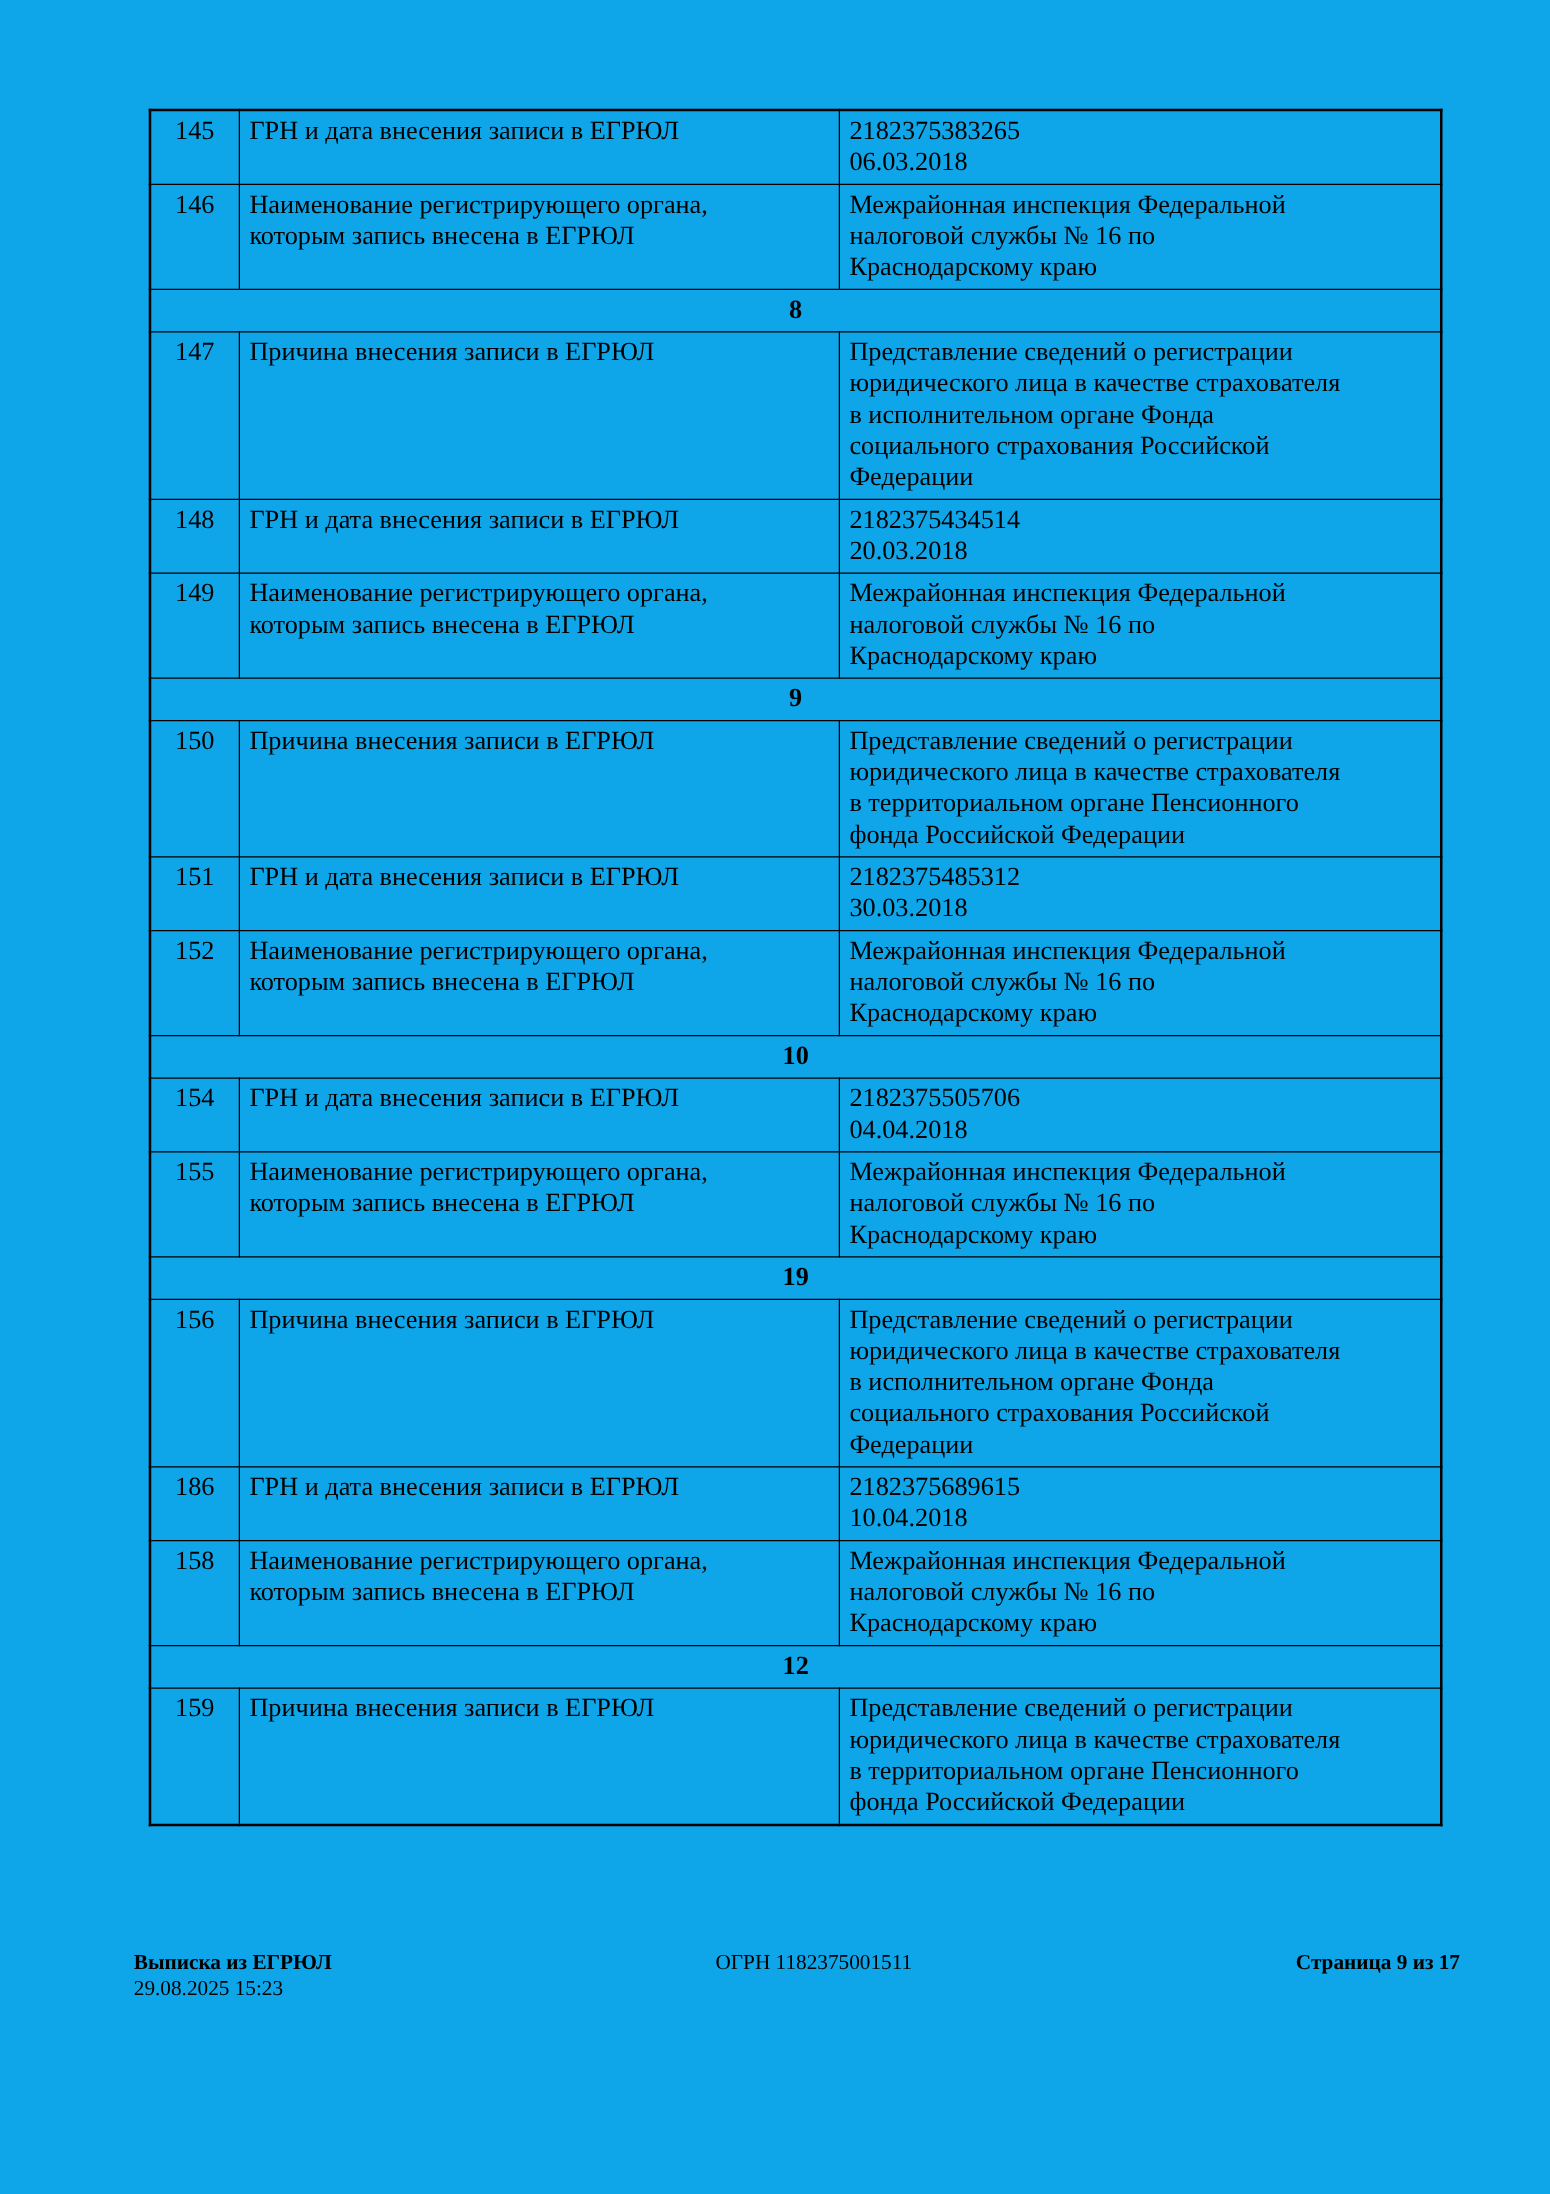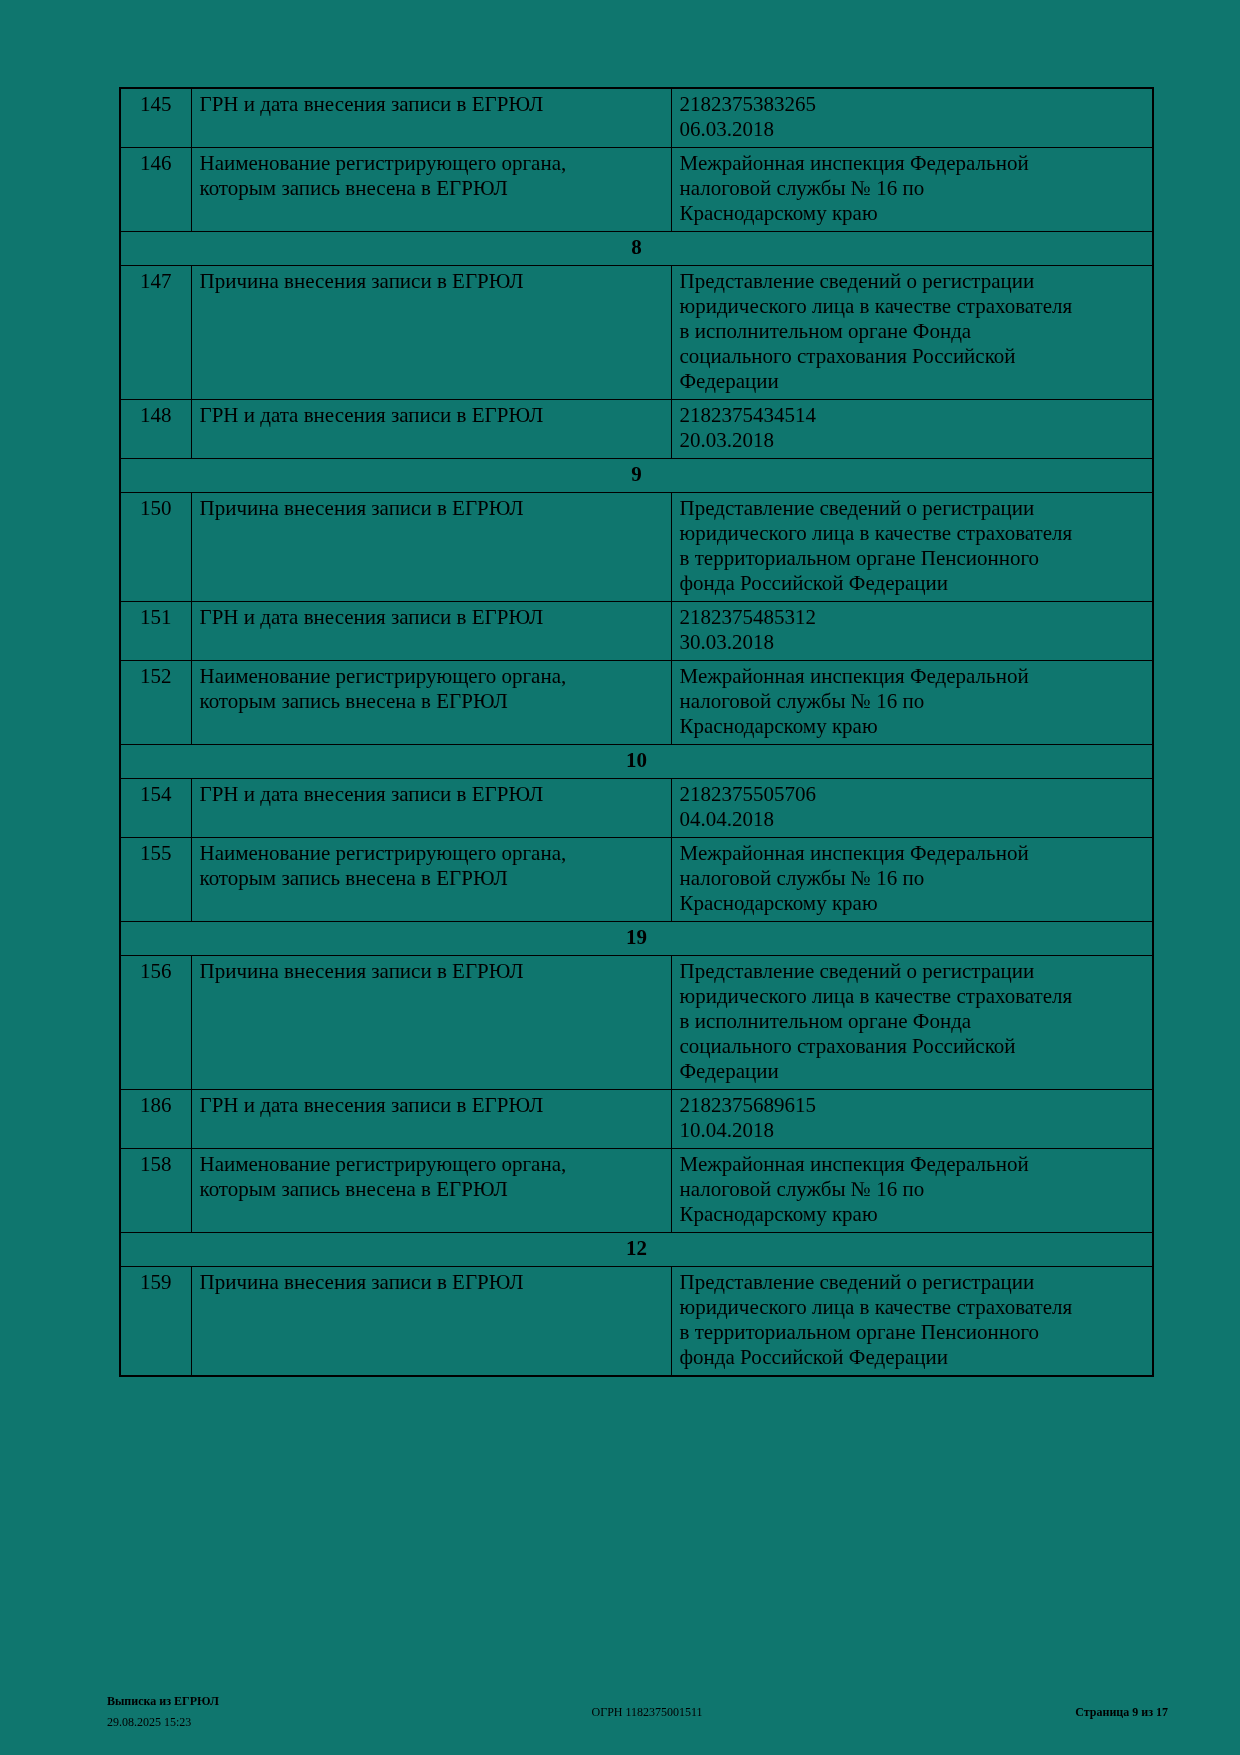--- a/index.html
+++ b/index.html
@@ -6,21 +6,21 @@
     margin: 0;
     padding: 0;
     background: #ffffff;
     font-family: "Liberation Serif", "DejaVu Serif", serif;
     color: #000000;
   }
   .page {
     position: relative;
     width: 1240px;
     height: 1755px;
-    background: #0f766e;
+    background: #0ea5e9;
     overflow: hidden;
   }
   table.egrul {
     position: absolute;
     left: 119px;
     top: 87px;
     width: 1033px;
     border-collapse: collapse;
     table-layout: fixed;
     border: 2px solid #000000;
@@ -44,26 +44,26 @@
   }
   td.section-cell {
     text-align: center;
     font-weight: bold;
     padding: 3px 0 3px 0;
     white-space: normal;
   }
   .footer {
     position: absolute;
     left: 107px;
-    top: 1691px;
+    top: 1559px;
     width: 1061px;
     display: flex;
     justify-content: space-between;
-    align-items: center;
-    font-size: 12px;
+    align-items: flex-start;
+    font-size: 17px;
     line-height: 21px;
   }
   .footer .left-block { text-align: left; }
   .footer .title-line { font-weight: bold; }
   .footer .center-block { text-align: center; }
   .footer .right-block { text-align: right; font-weight: bold; }
 </style>
 </head>
 <body>
 
@@ -100,20 +100,28 @@
 юридического лица в качестве страхователя
 в исполнительном органе Фонда
 социального страхования Российской
 Федерации</td>
         </tr>
         <tr>
           <td class="num-cell">148</td>
           <td>ГРН и дата внесения записи в ЕГРЮЛ</td>
           <td>2182375434514
 20.03.2018</td>
+        </tr>
+        <tr>
+          <td class="num-cell">149</td>
+          <td>Наименование регистрирующего органа,
+которым запись внесена в ЕГРЮЛ</td>
+          <td>Межрайонная инспекция Федеральной
+налоговой службы № 16 по
+Краснодарскому краю</td>
         </tr>
         <tr>
           <td colspan="3" class="section-cell">9</td>
         </tr>
         <tr>
           <td class="num-cell">150</td>
           <td>Причина внесения записи в ЕГРЮЛ</td>
           <td>Представление сведений о регистрации
 юридического лица в качестве страхователя
 в территориальном органе Пенсионного

